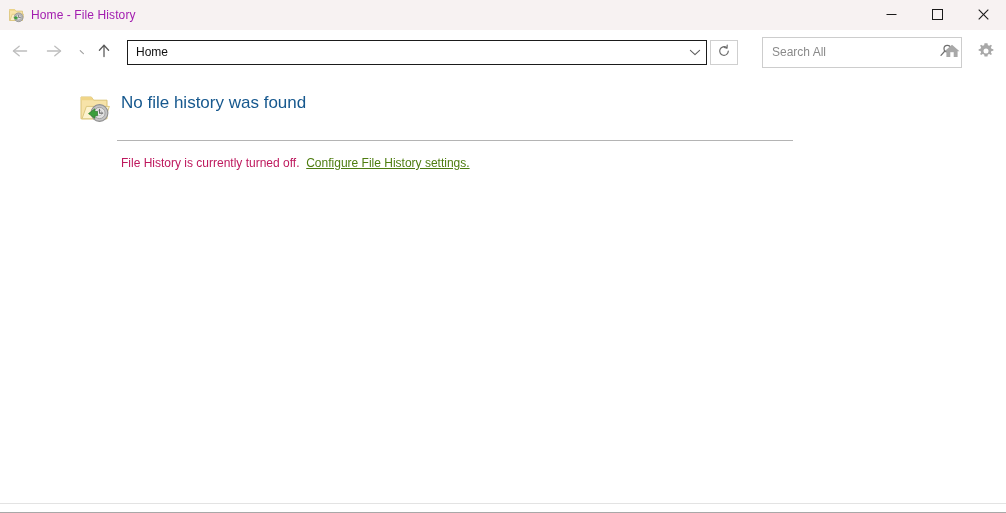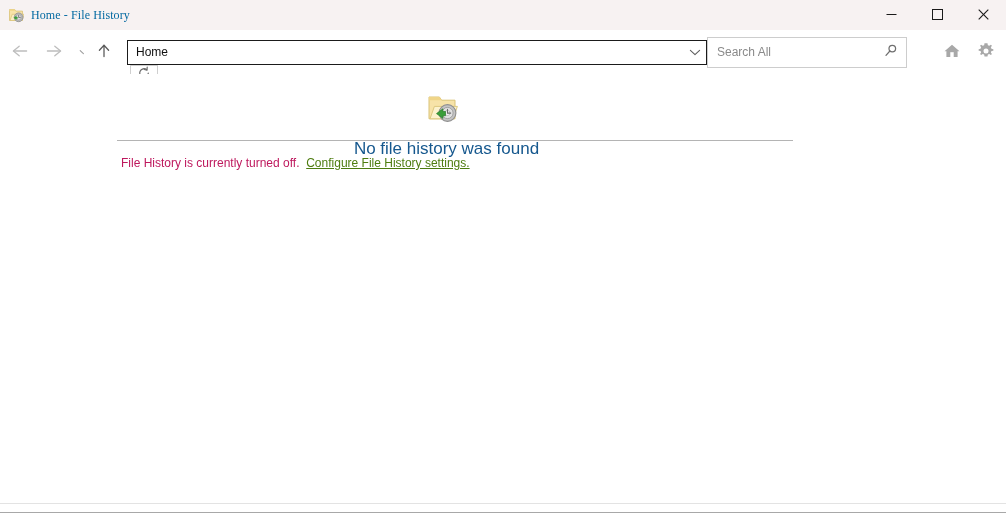--- a/index.html
+++ b/index.html
@@ -42,25 +42,24 @@
     gap: 7px;
   }
   .app-icon {
     width: 16px;
     height: 16px;
     position: relative;
     display: block;
   }
   .title-text {
     font-size: 12px;
-    color: #0369a1;
+    color: #a21caf;
     line-height: 16px;
     white-space: nowrap;
     letter-spacing: 0.1px;
-    font-family: Liberation Serif, serif;
   }
   #window-controls {
     position: absolute;
     right: 0;
     top: 0;
     height: 30px;
     display: flex;
   }
   .win-btn {
     width: 46px;
@@ -117,21 +116,20 @@
     background: transparent;
     border: none;
     padding: 0;
   }
 
   #address-bar-group {
     display: flex;
     align-items: stretch;
     margin-left: 11px;
     height: 25px;
-    flex-direction: column;
   }
   #address-bar {
     width: 580px;
     height: 25px;
     box-sizing: border-box;
     border: 1px solid #1b1b1b;
     background: #ffffff;
     display: flex;
     align-items: center;
     position: relative;
@@ -164,20 +162,21 @@
     background: #ffffff;
     display: flex;
     align-items: center;
     justify-content: center;
     margin-left: 3px;
     border-left: 1px solid #cfcfcf;
     padding: 0;
   }
 
   #search-box {
+    margin-left: 24px;
     width: 200px;
     height: 31px;
     box-sizing: border-box;
     border: 1px solid #cdcdcd;
     background: #ffffff;
     display: flex;
     align-items: center;
     position: relative;
   }
   #search-input {
@@ -229,24 +228,23 @@
     position: relative;
   }
   #status-block {
     position: absolute;
     left: 76px;
     top: 18px;
     width: 730px;
   }
   #status-header-row {
     display: flex;
-    align-items: center;
-    gap: 14px;
+    align-items: flex-start;
+    gap: 0px;
     height: 40px;
-    flex-direction: column;
   }
   #status-folder-icon {
     width: 32px;
     height: 32px;
     position: relative;
     flex: none;
     margin-left: 2px;
   }
   #status-heading {
     font-size: 17px;

